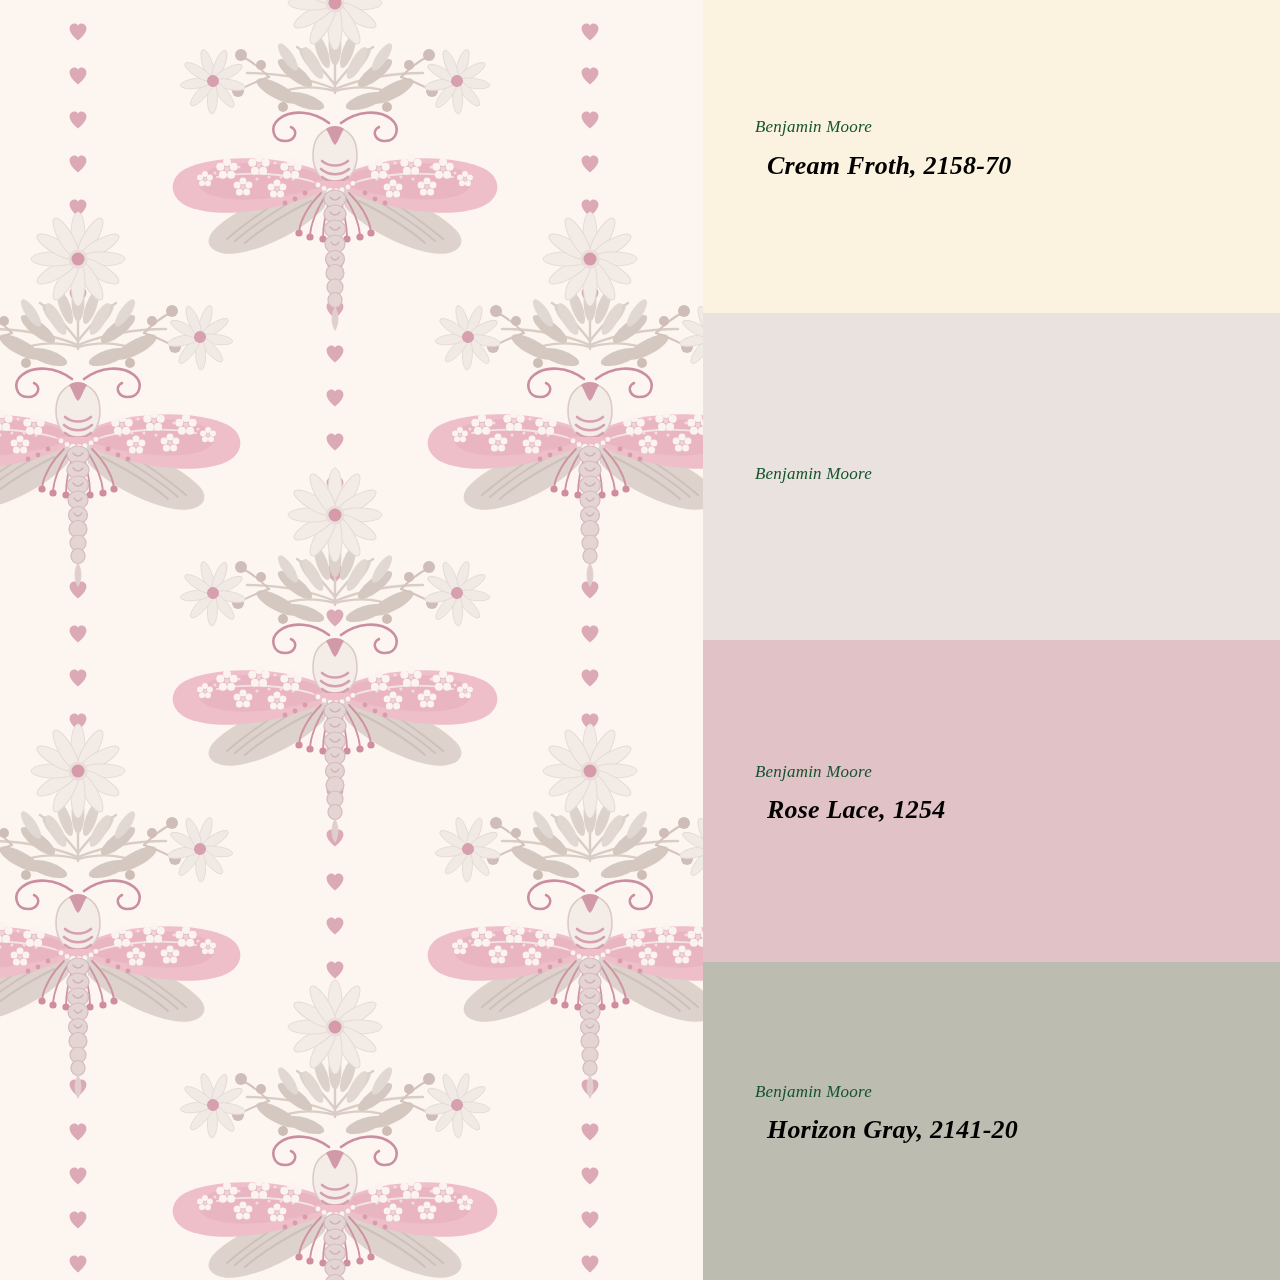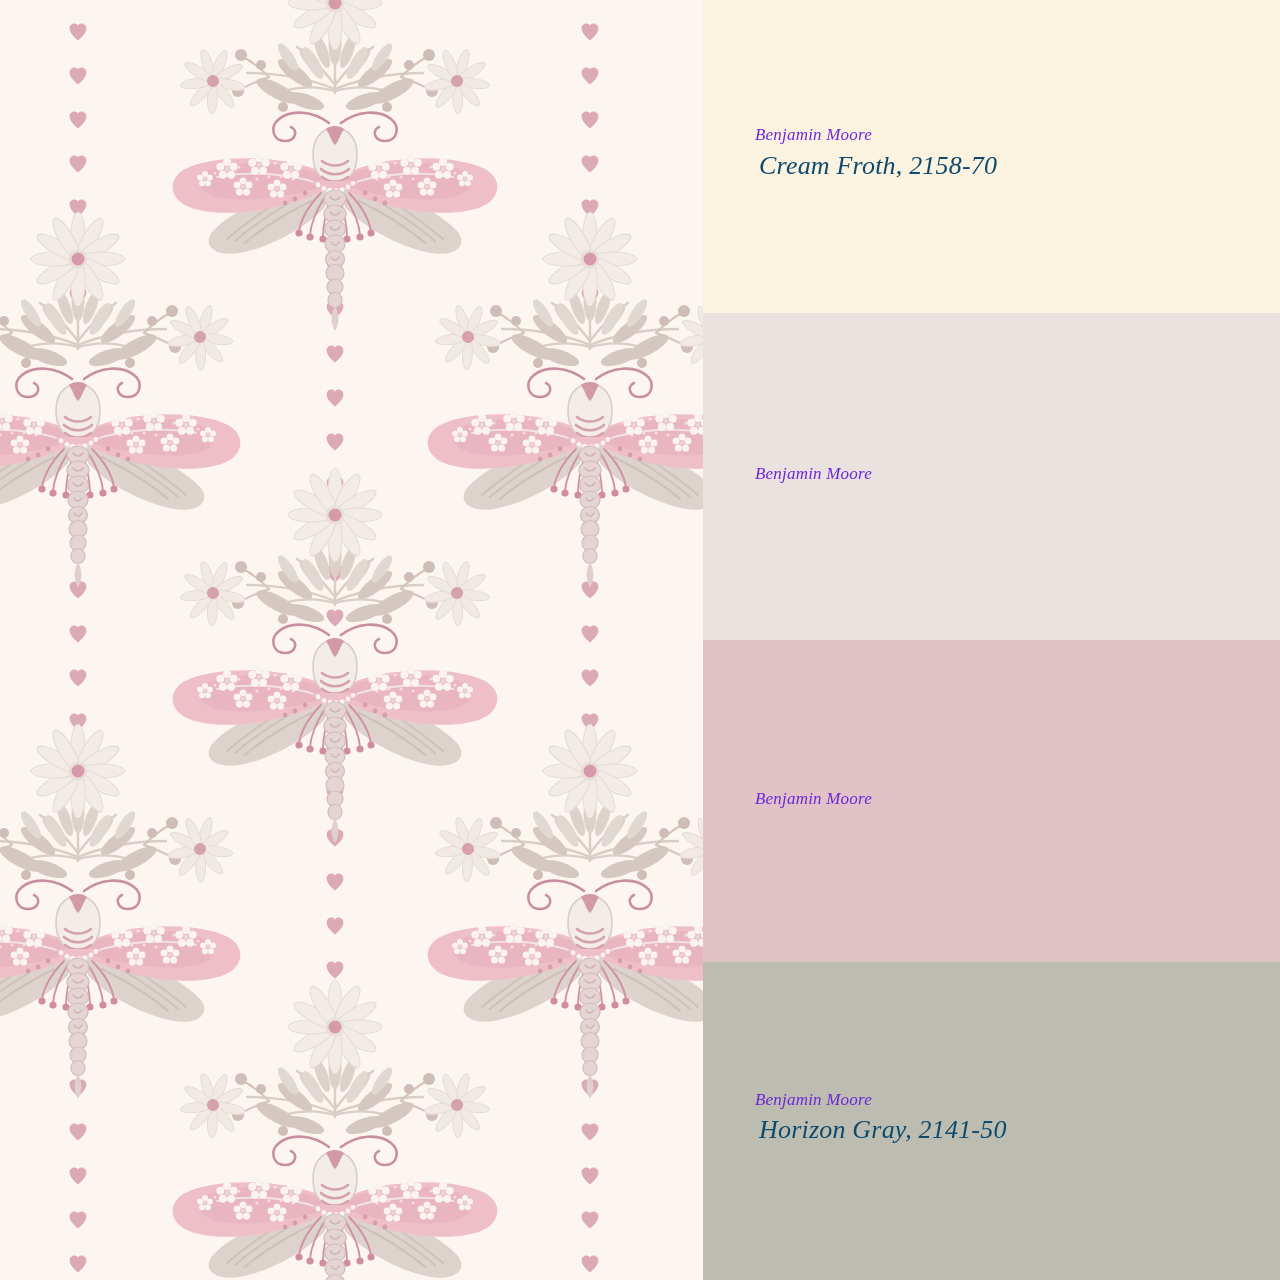--- a/index.html
+++ b/index.html
@@ -53,33 +53,34 @@
     flex-direction: column;
     justify-content: center;
   }
   .swatch-text {
     padding-left: 50px;
   }
   .brand {
     font-style: italic;
     font-size: 17px;
     letter-spacing: 0.2px;
-    color: #6d28d9;
+    color: #14532d;
     margin: 0 0 4px 2px;
     line-height: 1.1;
     white-space: nowrap;
   }
   .cname {
     font-style: italic;
     font-size: 26px;
     letter-spacing: 0.2px;
-    color: #0c4a6e;
-    margin: 6px;
+    color: #000000;
+    margin: 14px;
     line-height: 1.15;
     white-space: nowrap;
+    font-weight: bold;
   }
   
   .swatch-0 { height: 313px; }
   .swatch-1 { height: 327px; }
   .swatch-2 { height: 322px; }
   .swatch-3 { height: 318px; }
 </style>
 </head>
 <body>
 
@@ -523,24 +524,25 @@
 
     <div class="swatch swatch-1" style="background-color: rgb(234, 226, 222); height: 327px;">
       <div class="swatch-text">
         <p class="brand">Benjamin Moore</p>
       </div>
     </div>
 
     <div class="swatch swatch-2" style="background-color: rgb(224, 194, 199); height: 322px;">
       <div class="swatch-text">
         <p class="brand">Benjamin Moore</p>
+        <p class="cname">Rose Lace, 1254</p>
       </div>
     </div>
 
     <div class="swatch swatch-3" style="background-color: rgb(188, 189, 176); height: 318px;">
       <div class="swatch-text">
         <p class="brand">Benjamin Moore</p>
-        <p class="cname">Horizon Gray, 2141-50</p>
+        <p class="cname">Horizon Gray, 2141-20</p>
       </div>
     </div>
 
   </div>
 </div>
 
 </body></html>

